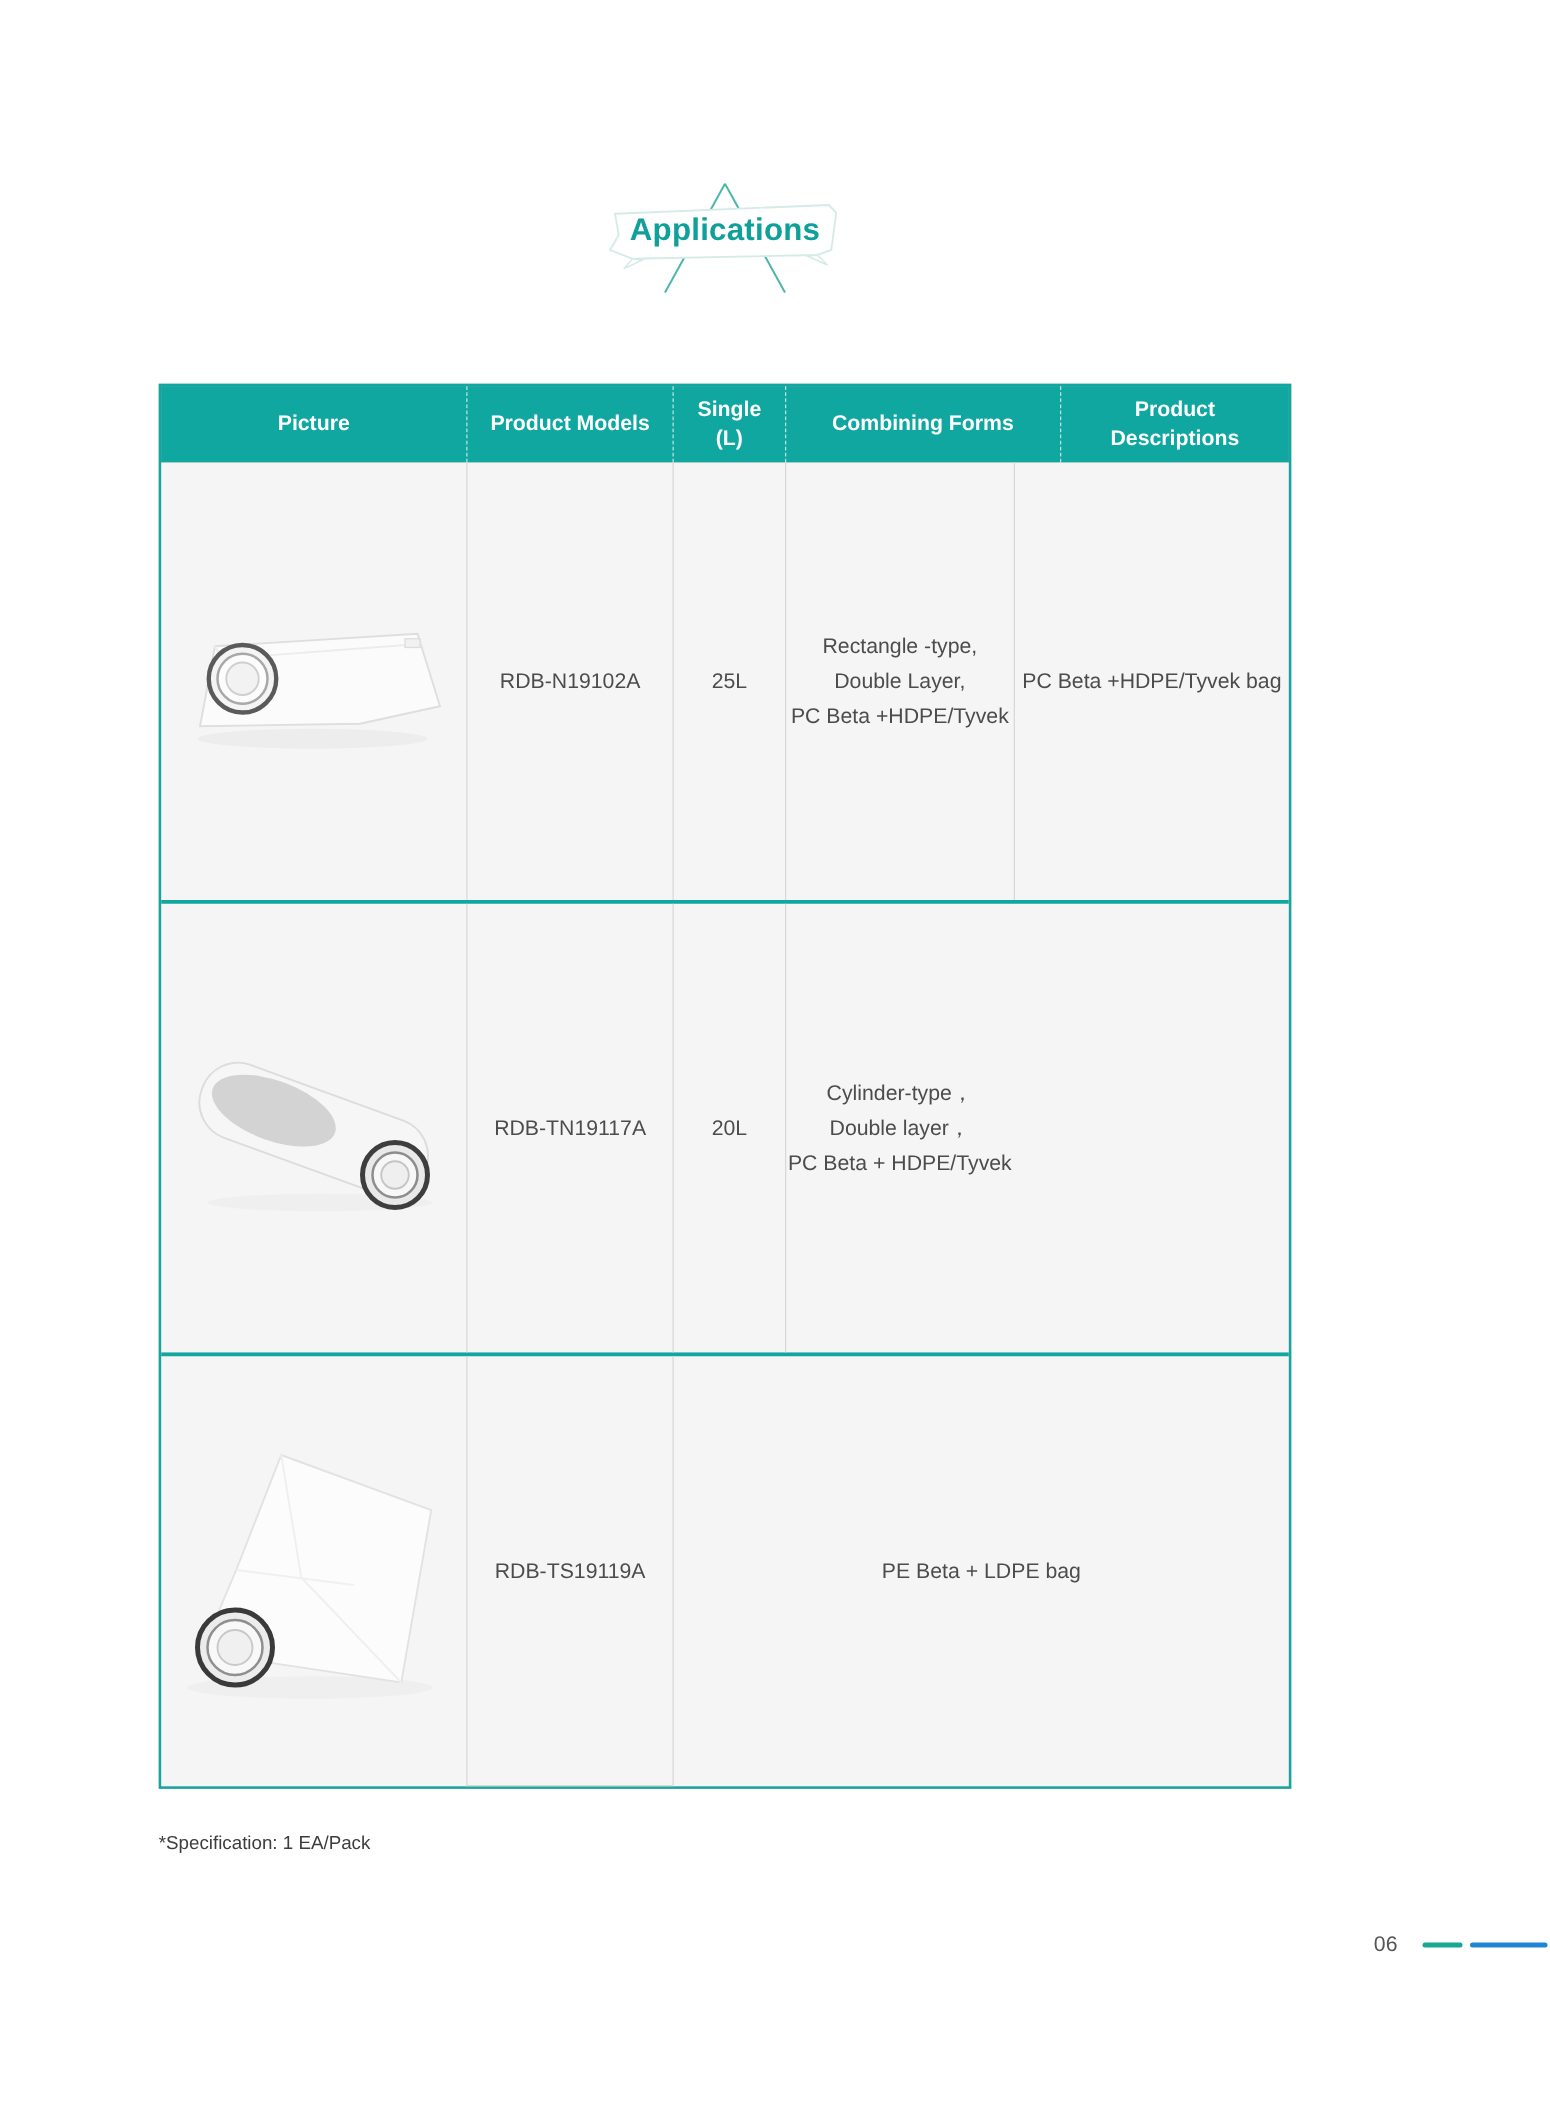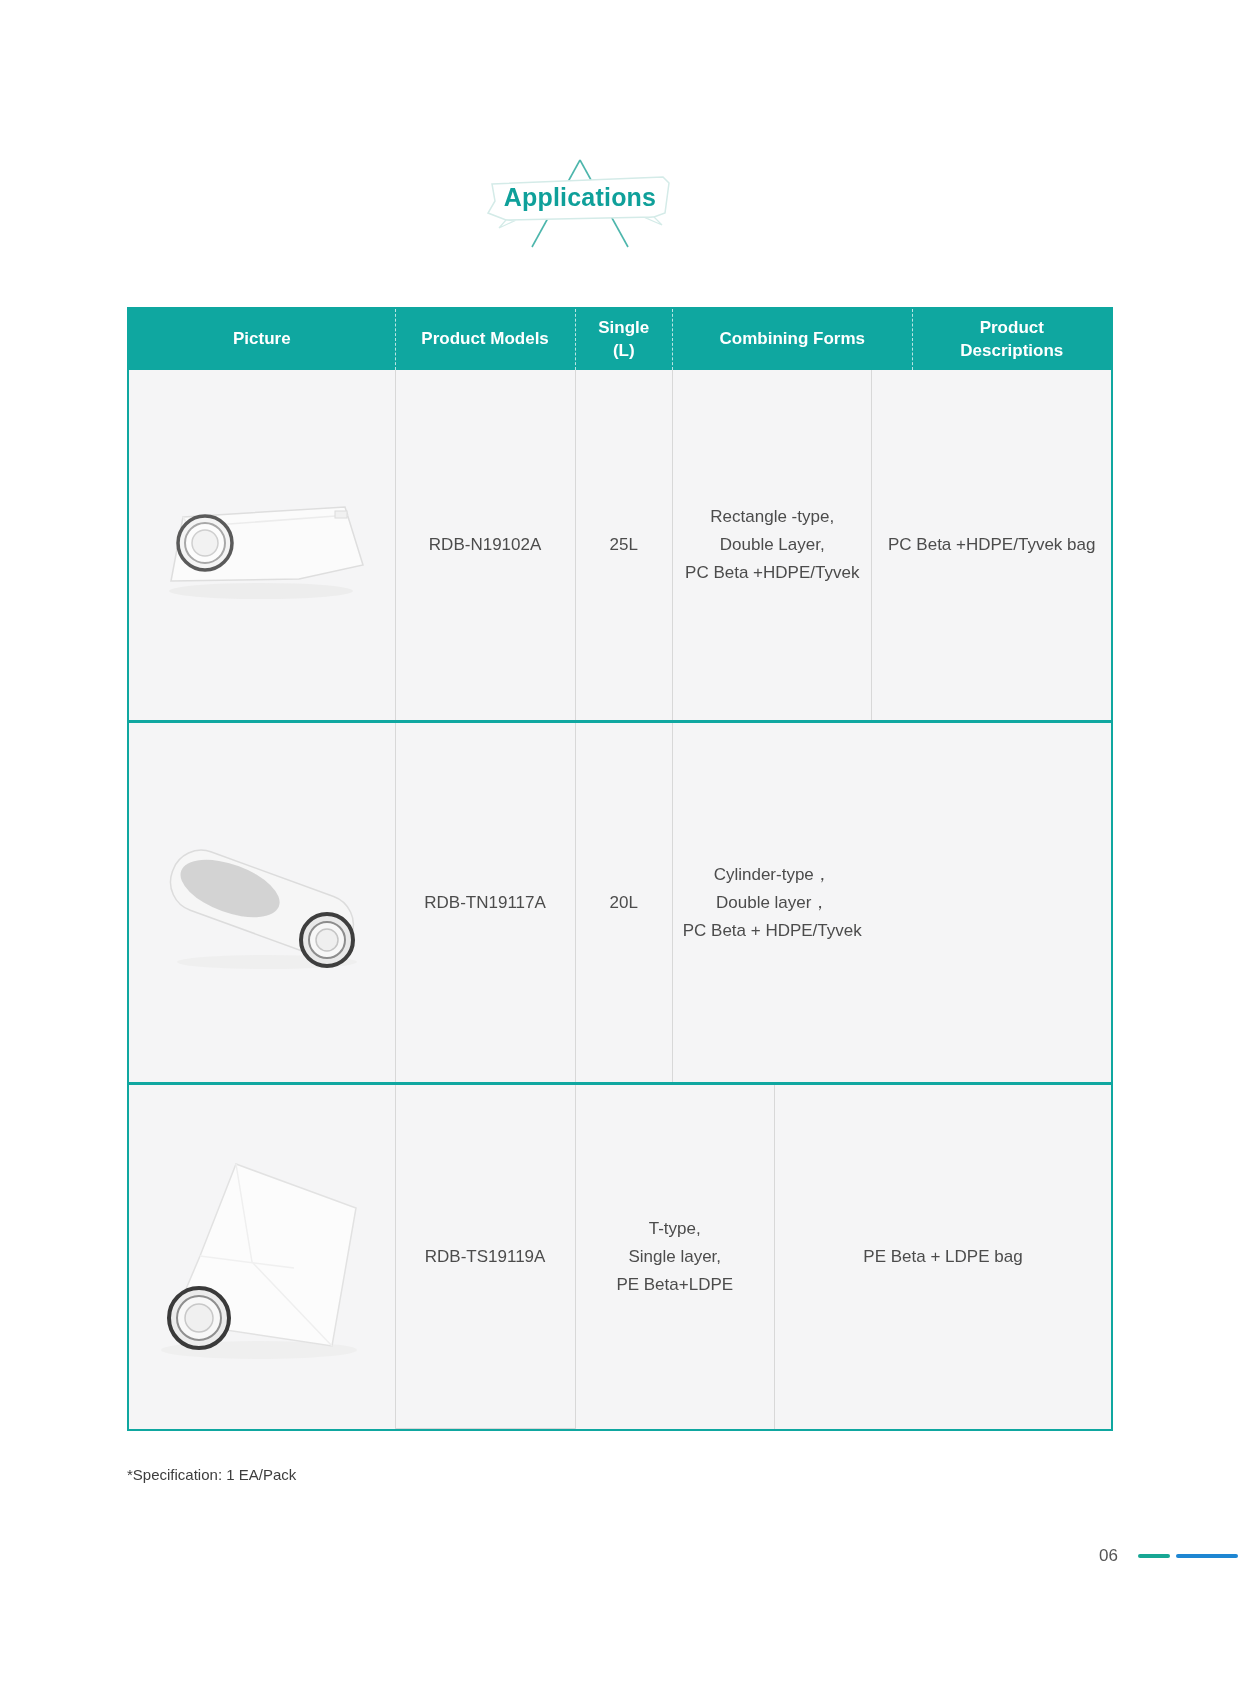--- a/index.html
+++ b/index.html
@@ -9,27 +9,27 @@
     --body-text:#4C4C4C;
     --cell-bg:#F5F5F6;
     --cell-line:#D8D8D8;
   }
   *{margin:0;padding:0;box-sizing:border-box;}
   html,body{background:#fff;}
   body{font-family:"Liberation Sans","DejaVu Sans",sans-serif;}
   .page{position:relative;width:1240px;height:1683px;background:#ffffff;overflow:hidden;}
 
   
-  .logo{position:absolute;left:480px;top:156px;width:200px;height:95px;}
+  .logo{position:absolute;left:480px;top:143px;width:200px;height:95px;}
   .logo svg{position:absolute;left:0;top:0;}
   .logo-text{position:absolute;left:0;right:0;top:27px;text-align:center;
     font-size:25px;font-weight:bold;color:#0FA09A;letter-spacing:.2px;}
 
   
-  .table{position:absolute;left:127px;top:307px;width:986px;border:2px solid var(--teal);background:#a3a3a3;}
+  .table{position:absolute;left:127px;top:307px;width:906px;border:2px solid var(--teal);background:#a3a3a3;}
   .thead{display:flex;background:var(--teal);height:61px;}
   .hcell{display:flex;align-items:center;justify-content:center;text-align:center;
     color:#fff;font-weight:bold;font-size:17px;line-height:1.3;white-space:pre-line;padding:0 6px;}
   .thead .hcell + .hcell{border-left:1px dashed rgba(255,255,255,.7);}
 
   .c-pic{width:27.05%;}
   .c-model{width:18.32%;}
   .c-vol{width:9.93%;}
   .c-desc{width:20.31%;}
   .c-comb{flex:1;}
@@ -142,27 +142,20 @@
     <polyline points="92,14 108,112 188,196" fill="none" stroke="#efefef" stroke-width="1.5"></polyline>
     <polyline points="56,106 150,118" fill="none" stroke="#f0f0f0" stroke-width="1.5"></polyline>
     <circle cx="55" cy="168" r="30" fill="#ececec" stroke="#3a3a3a" stroke-width="4"></circle>
     <circle cx="55" cy="168" r="22" fill="#f8f8f8" stroke="#8f8f8f" stroke-width="2"></circle>
     <circle cx="55" cy="168" r="14" fill="#f0f0f0" stroke="#c8c8c8" stroke-width="1.5"></circle>
   </svg>
           </div>
           <div class="cell c-model split">
             <div class="sub">RDB-TS19119A</div>
           </div>
-          <div class="cell c-desc">
-            <div class="">
-              <div class="line">T-type,</div>
-              <div class="line">Single layer,</div>
-              <div class="line">PE Beta+LDPE</div>
-            </div>
-          </div>
           <div class="cell c-comb">
             <div class="">
               <div class="line">PE Beta + LDPE bag</div>
             </div>
           </div>
         </div>
       </div>
   </div>
 
   <div class="footnote">*Specification: 1 EA/Pack</div>

